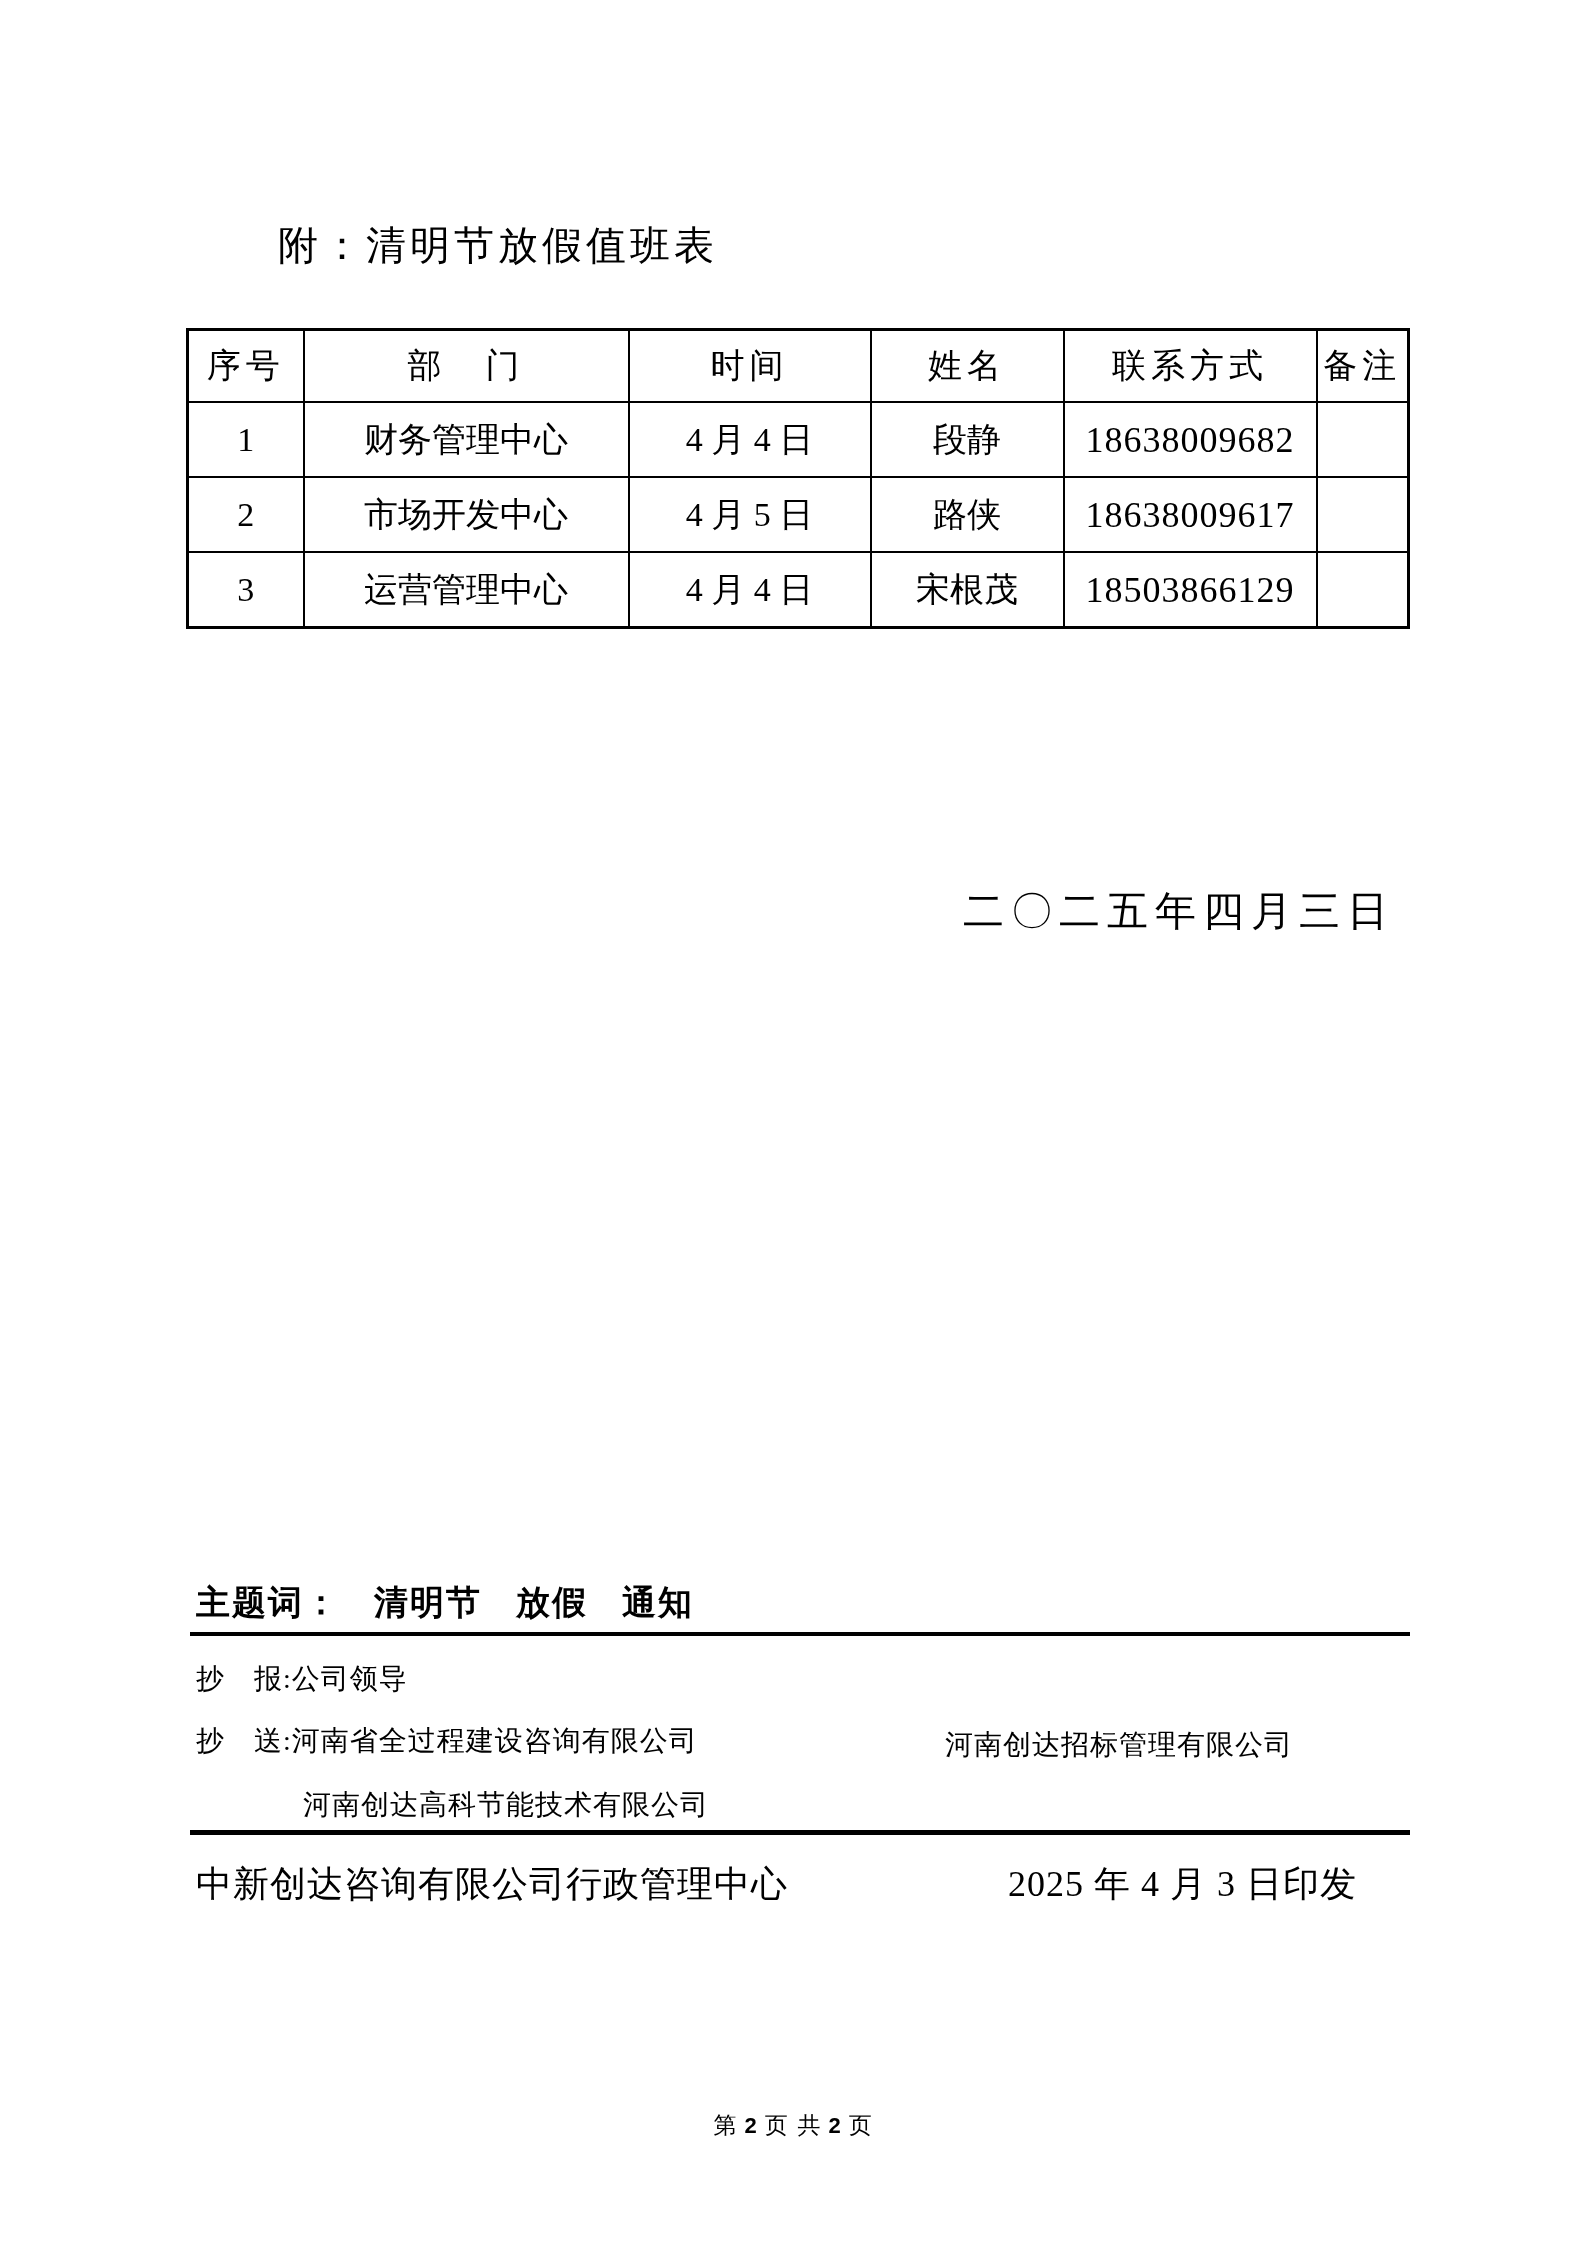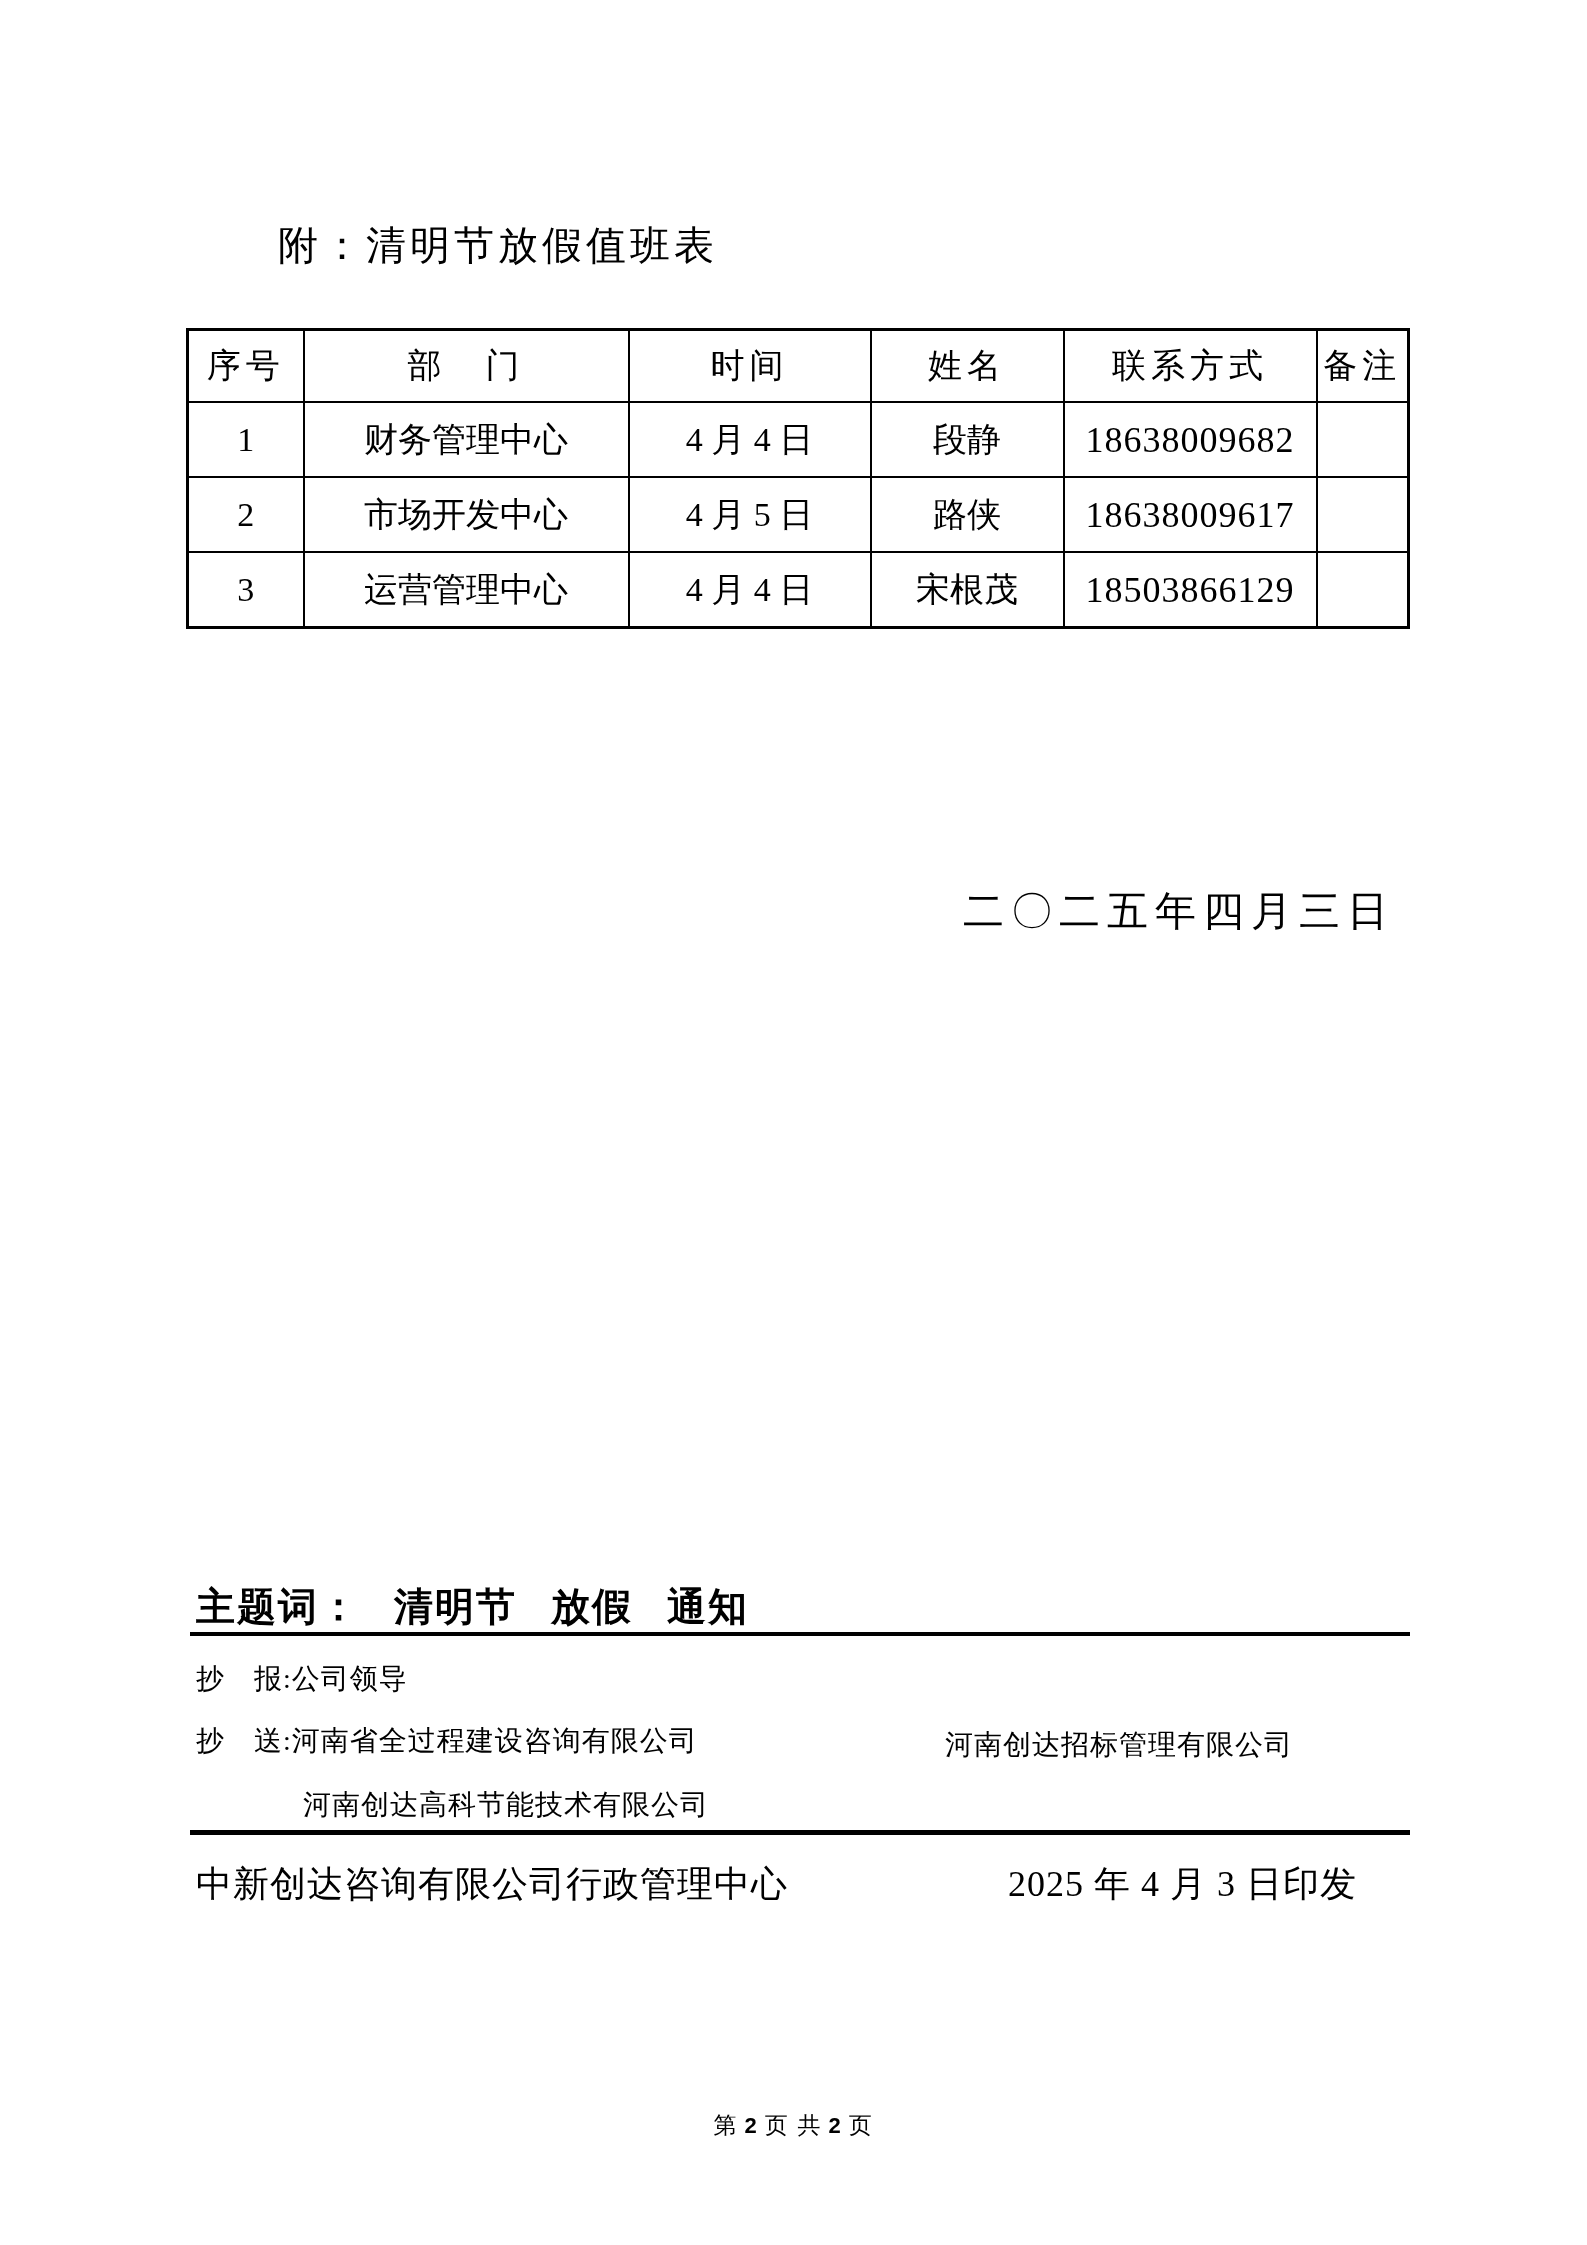--- a/index.html
+++ b/index.html
@@ -33,21 +33,21 @@
   }
   .duty-table tr.hdr td{height:70px;letter-spacing:5px;}
   .duty-table td.phone{font-size:36px;letter-spacing:1px;margin-left:8px;}
   .sign-date{
     position:absolute;right:192px;top:884px;
     font-size:41px;letter-spacing:7px;
   }
   .subject-line{
     position:absolute;left:196px;top:1580px;
     font-family:"Liberation Sans","DejaVu Sans",sans-serif;
-    font-weight:700;font-size:39px;letter-spacing:2px;
+    font-weight:700;font-size:34px;letter-spacing:2px;
     white-space:nowrap;
   }
   .subject-line .kw{margin-left:34px;}
   .rule{
     position:absolute;left:190px;width:1220px;background:#000;
   }
   .rule-1{top:1632px;height:4px;}
   .rule-2{top:1830px;height:5px;}
   .cc-line{
     position:absolute;left:196px;

